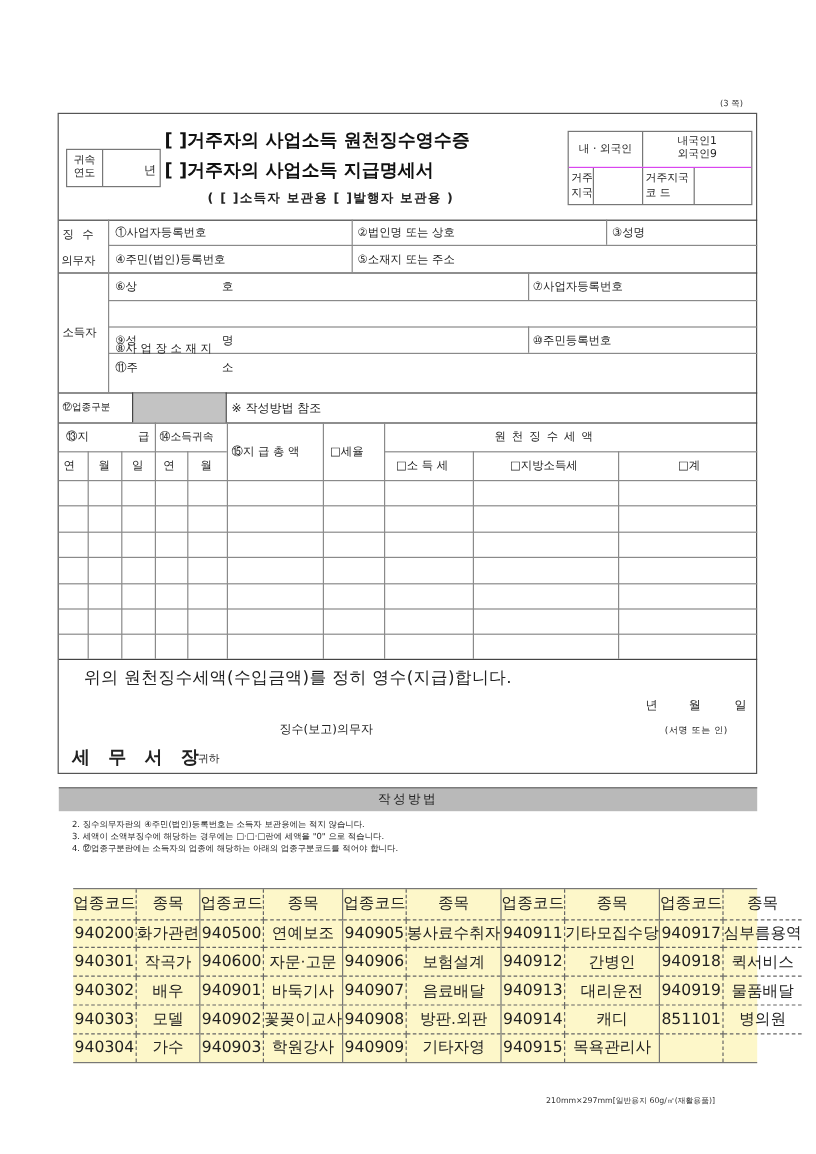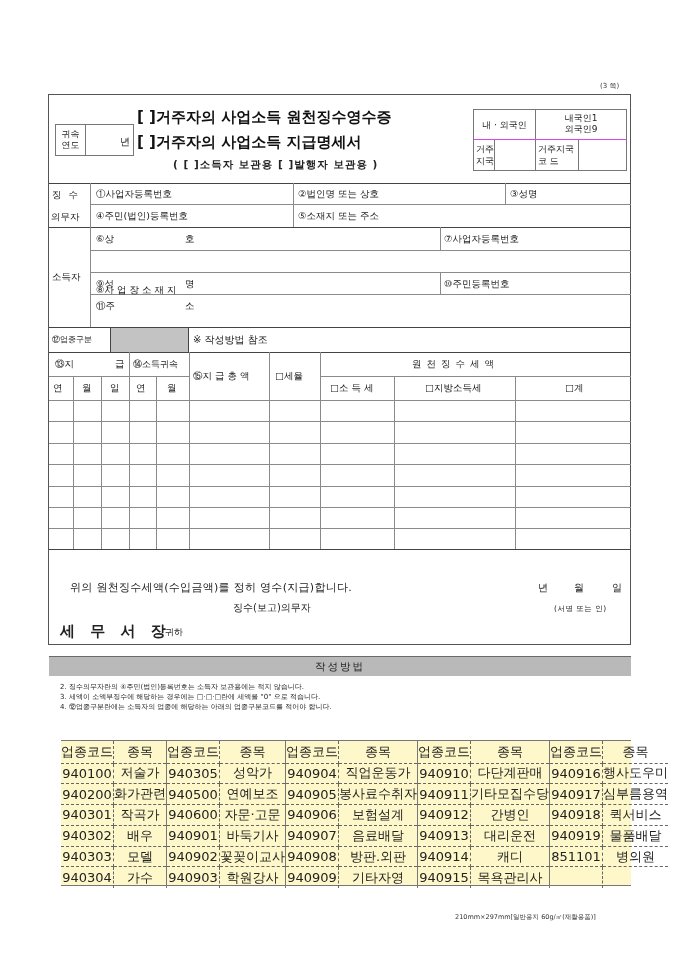--- a/index.html
+++ b/index.html
@@ -32,21 +32,21 @@
   
   .hl { position: absolute; height: 0; border-top: 1px solid #8a8a8a; }
   .hl.dark { border-top: 1px solid #444; }
   .vl { position: absolute; width: 0; border-left: 1px solid #8a8a8a; }
   .vl.dark { border-left: 1px solid #444; }
 
   .cell { position: absolute; font-size: 9.5px; color: #222; white-space: nowrap; }
   .gray { position: absolute; background: #c3c3c3; }
 
   
-  .decl { left: 70px; top: 556px; font-size: 11px; letter-spacing: 0.3px; margin-top: 24px; }
+  .decl { left: 70px; top: 556px; font-size: 14px; letter-spacing: 0.3px; }
   .date { top: 581px; font-size: 10px; }
   .collector { left: 214px; top: 601px; font-size: 10px; margin-left: 19px; }
   .sign { left: 554px; top: 604px; font-size: 7.5px; letter-spacing: 0.5px; }
   .taxoffice { left: 60px; top: 622px; font-size: 15px; font-weight: bold; letter-spacing: 5px; }
   .gwiha { left: 165px; top: 626px; font-size: 9px; }
 
   
   .howbar { left: 49px; top: 656px; width: 582px; height: 20px; background: #b9b9b9; border-top: 1px solid #6a6a6a; text-align: center; font-size: 10.5px; line-height: 19px; letter-spacing: 2px; color: #222; }
   .notes { left: 60px; top: 682px; font-size: 7px; line-height: 10px; color: #222; }
   .notes div { white-space: nowrap; }
@@ -196,32 +196,20 @@
           <td class="code">업종코드</td>
           <td class="name">종목</td>
           <td class="code">업종코드</td>
           <td class="name">종목</td>
           <td class="code">업종코드</td>
           <td class="name">종목</td>
           <td class="code">업종코드</td>
           <td class="name last">종목</td>
         </tr>
         <tr>
-          <td class="code">940100</td>
-          <td class="name">저술가</td>
-          <td class="code">940305</td>
-          <td class="name">성악가</td>
-          <td class="code">940904</td>
-          <td class="name">직업운동가</td>
-          <td class="code">940910</td>
-          <td class="name">다단계판매</td>
-          <td class="code">940916</td>
-          <td class="name last">행사도우미</td>
-        </tr>
-        <tr>
           <td class="code">940200</td>
           <td class="name">화가관련</td>
           <td class="code">940500</td>
           <td class="name">연예보조</td>
           <td class="code">940905</td>
           <td class="name">봉사료수취자</td>
           <td class="code">940911</td>
           <td class="name">기타모집수당</td>
           <td class="code">940917</td>
           <td class="name last">심부름용역</td>

